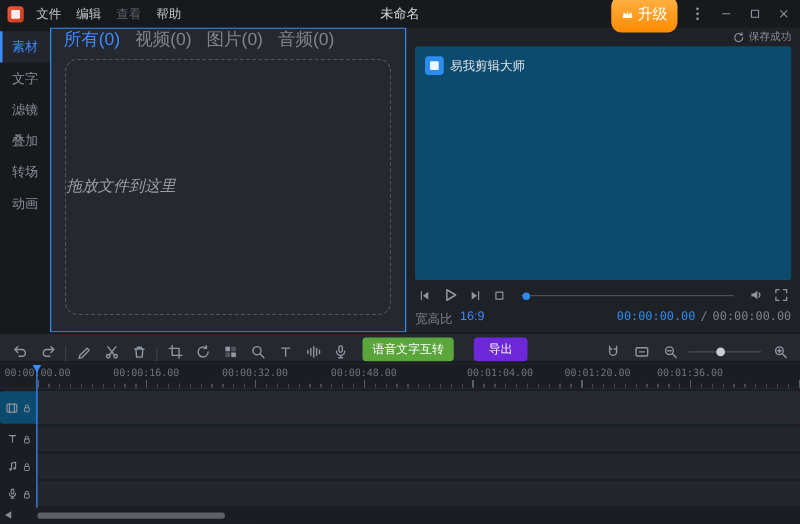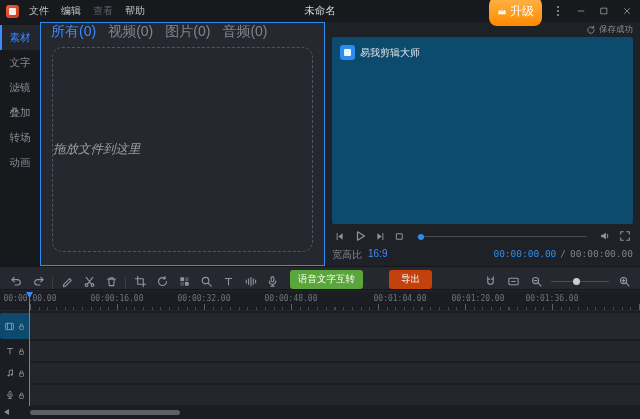--- a/index.html
+++ b/index.html
@@ -53,21 +53,21 @@
 .aspect-label{color:#80858d}
 .aspect-value{color:#3d8bff;margin-left:6px;cursor:pointer}
 .time-wrap{margin-left:auto;font-family:"DejaVu Sans Mono",monospace;font-size:9.5px;color:#7d828a;display:flex;gap:4px}
 .time-cur{color:#2d8cf0}
 
 
 .toolbar{position:absolute;top:266px;left:0;right:0;height:24px;background:#25282e;border-top:1px solid #15171a;border-bottom:1px solid #15171a;display:flex;align-items:flex-end;padding:0 8px;gap:6px}
 .ti{width:16px;height:16px;display:flex;align-items:center;justify-content:center;cursor:pointer;flex:none}
 .tb-divider{width:1px;height:12px;background:#3a3e45;flex:none}
 .btn-green{background:#5aa63a;color:#fff;font-size:9.5px;padding:3px 8px;border-radius:3px;cursor:pointer;flex:none;margin-left:4px}
-.btn-blue{background:#c2410c;color:#fff;font-size:9.5px;padding:3px 12px;border-radius:3px;cursor:pointer;flex:none;margin-left:20px}
+.btn-blue{background:#6d28d9;color:#fff;font-size:9.5px;padding:3px 12px;border-radius:3px;cursor:pointer;flex:none;margin-left:10px}
 .tb-rightgrp{margin-left:auto;display:flex;align-items:center;gap:7px}
 .zoom-slider{width:58px;height:12px;position:relative;cursor:pointer}
 .zoom-slider:before{content:"";position:absolute;left:0;right:0;top:6px;height:1px;background:#4a4e55}
 .zoom-handle{position:absolute;left:22px;top:3px;width:7px;height:7px;border-radius:50%;background:#c9ccd1}
 
 
 .timeline{position:absolute;top:292px;left:0;right:0;bottom:0;background:#1b1d22}
 .ruler{position:absolute;top:0;left:0;right:0;height:19px;border-bottom:1px solid #26282d;cursor:pointer}
 .ruler-label{position:absolute;top:2px;transform:translateX(-50%);color:#6f747c;font-family:"DejaVu Sans Mono",monospace;font-size:8px;white-space:nowrap}
 .ticks-minor{position:absolute;left:30px;right:0;bottom:0;height:3px;background:repeating-linear-gradient(90deg,#454a52 0,#454a52 1px,transparent 1px,transparent 8.7px)}

